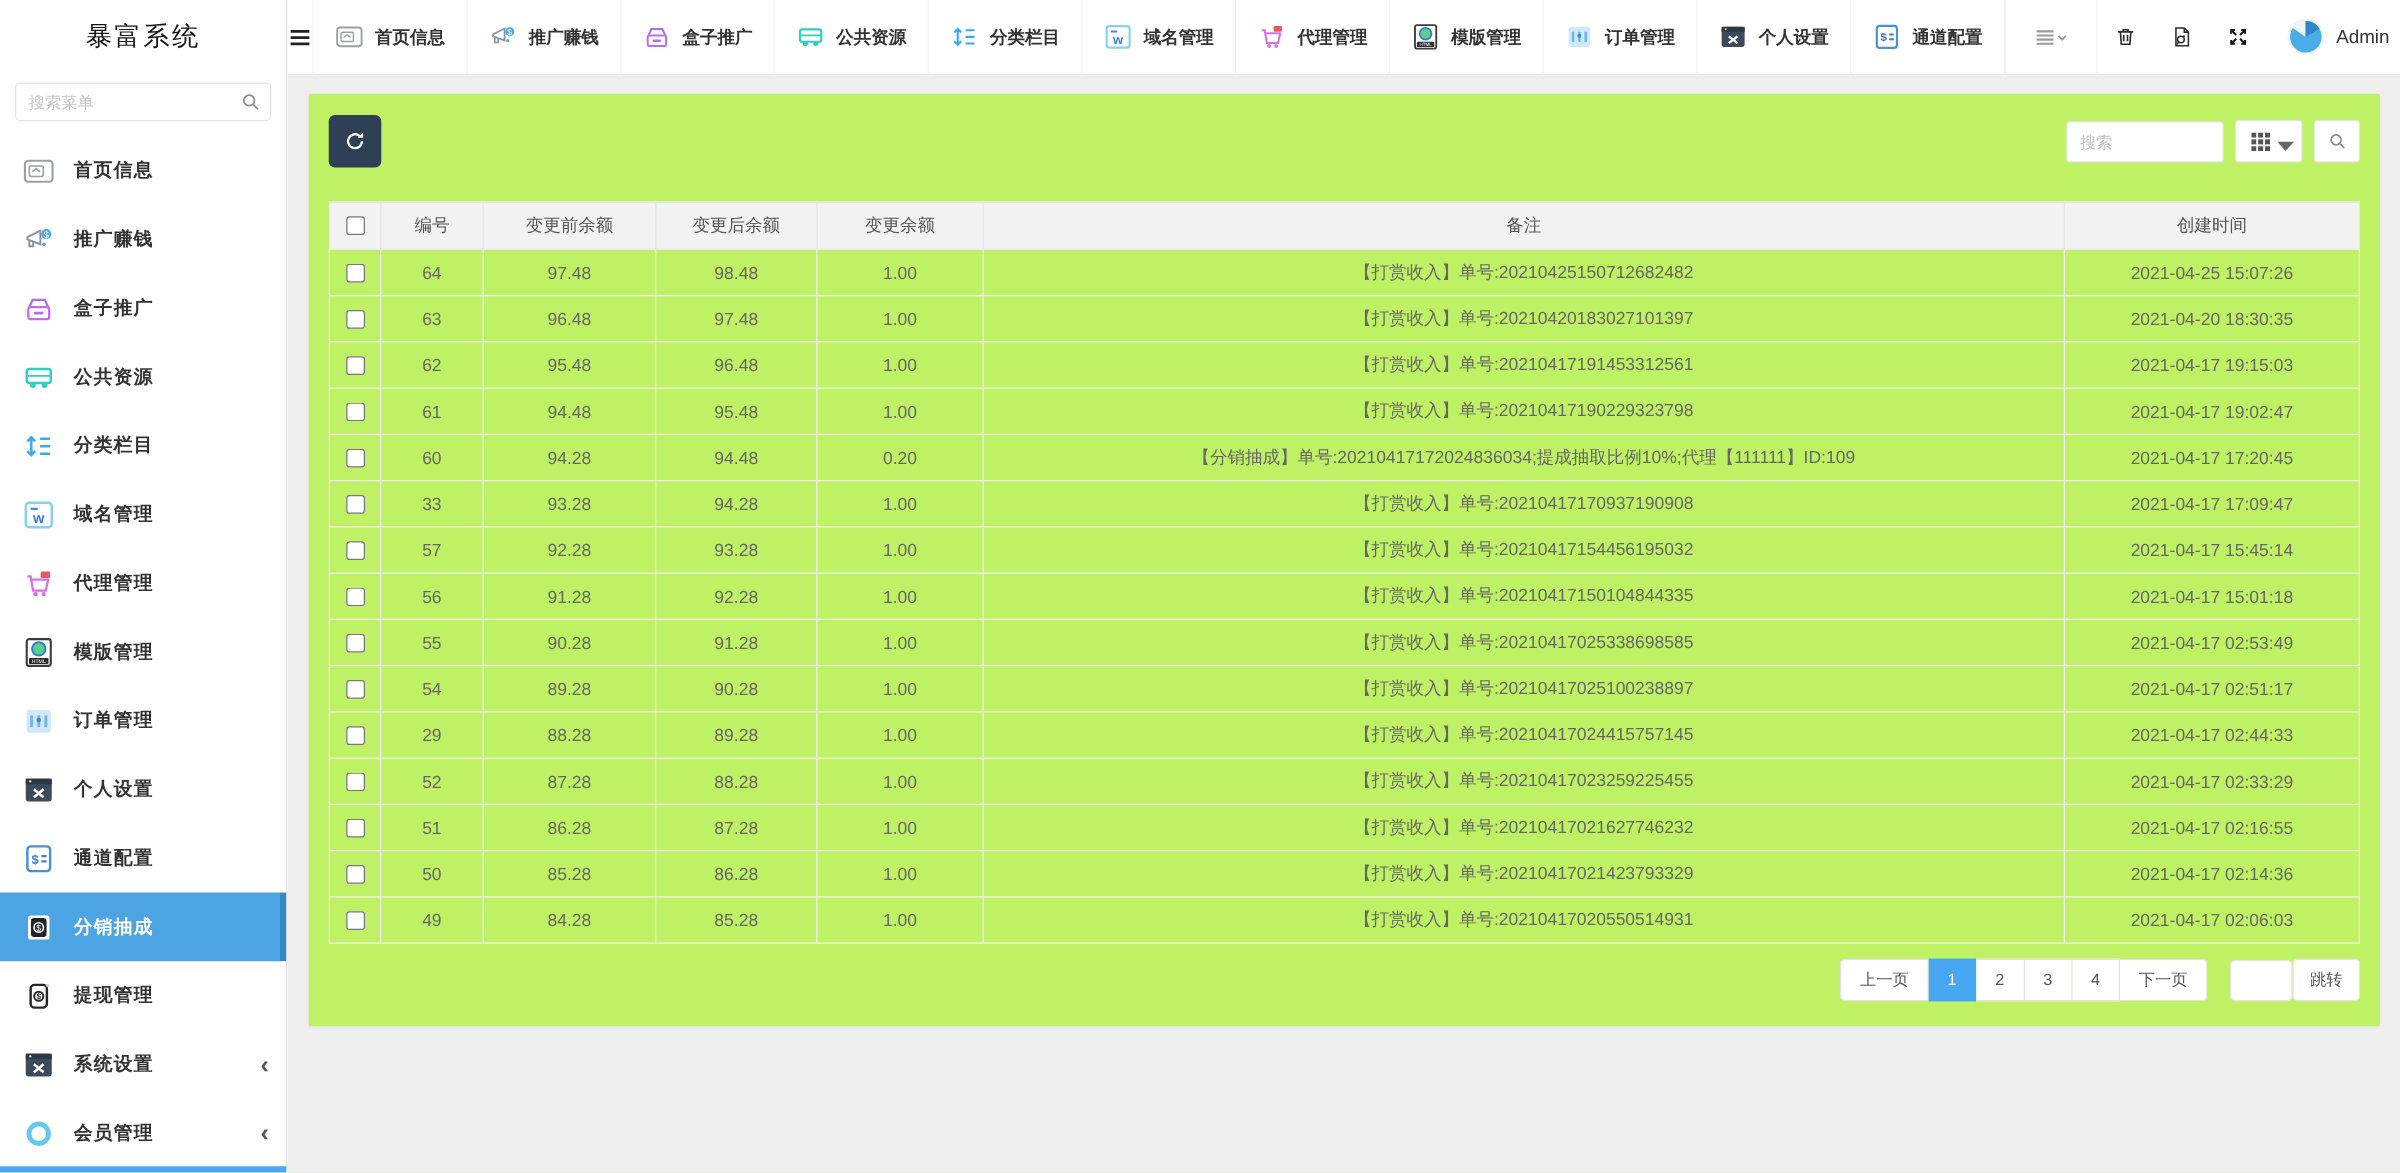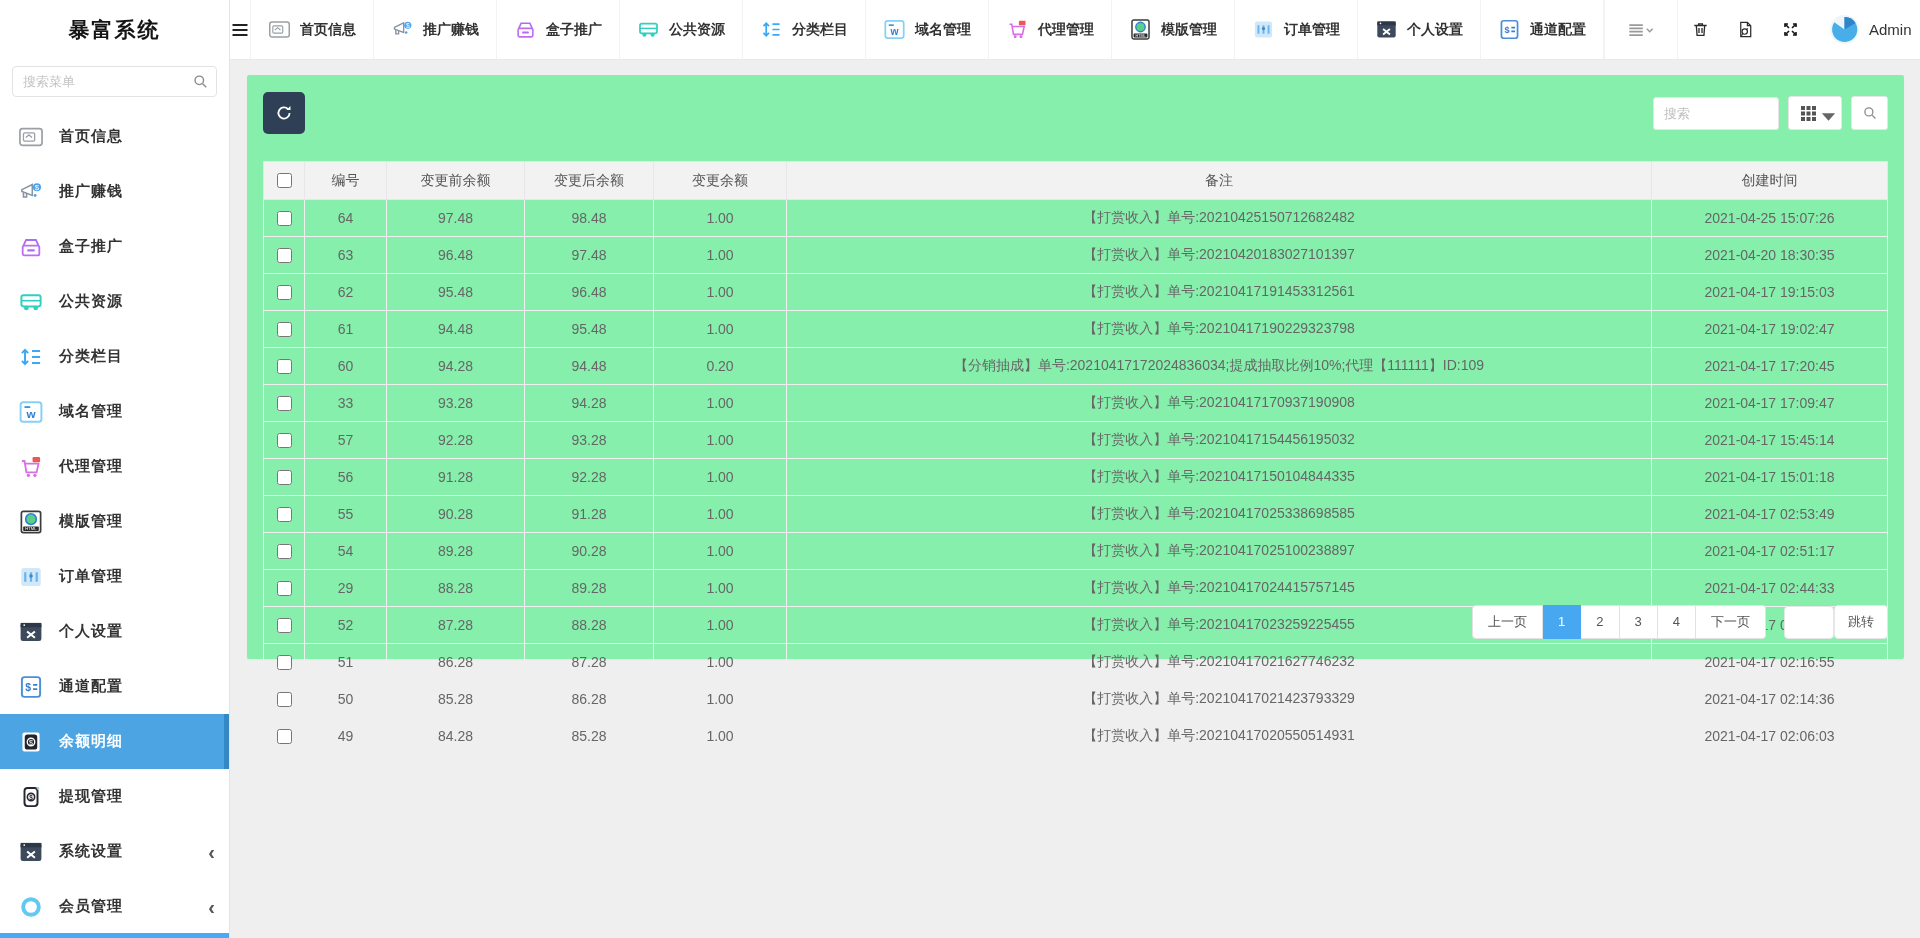--- a/index.html
+++ b/index.html
@@ -6,21 +6,21 @@
   html,body { margin:0; padding:0; }
   body {
     width:1920px; height:938px; overflow:hidden;
     font-family:"Liberation Sans","DejaVu Sans",sans-serif;
     background:#efefef; color:#333;
   }
   
   .sidebar { position:fixed; left:0; top:0; bottom:0; width:230px; background:#fff;
     border-right:1px solid #e4e4e4; z-index:3; }
   .logo { height:60px; line-height:60px; text-align:center; font-size:21px;
-    font-weight:bold; color:#141414; letter-spacing:2px; }
+    font-weight:normal; color:#141414; letter-spacing:2px; }
   .menu-search { margin:6px 12px 2px; position:relative; }
   .menu-search input { width:100%; height:31px; border:1px solid #e3e3e3; border-radius:4px;
     padding:0 30px 0 10px; font-size:13px; color:#555; outline:none; background:#fff; }
   .menu-search input::placeholder { color:#c3c3c3; }
   .menu-search .sicon { position:absolute; right:8px; top:7px; width:17px; height:17px; }
   .menu { margin-top:12px; }
   .mitem { height:55px; display:flex; align-items:center; padding:0 14px 0 18px;
     cursor:pointer; color:#333; }
   .micon { width:26px; height:26px; margin-right:15px; flex:none; }
   .micon svg, .sicon svg, .ticon svg { width:100%; height:100%; display:block; }
@@ -46,21 +46,21 @@
   .dd-list svg { width:30px; height:18px; }
   .ic44 { width:45px; }
   .ic44 svg { width:19px; height:19px; }
   .admin-block { display:flex; align-items:center; gap:9px; padding:0 12px 0 16px;
     cursor:pointer; height:100%; }
   .avatar { width:31px; height:31px; }
   .avatar svg { width:100%; height:100%; }
   .admin-name { font-size:15px; color:#333; }
   
   .content { position:absolute; left:231px; top:61px; right:0; bottom:0; background:#efefef; }
-  .card { margin:14px 16px 0; background:#86efac; height:584px; position:relative;
+  .card { margin:14px 16px 0; background:#bef264; height:746px; position:relative;
     border-radius:2px; box-shadow:0 1px 2px rgba(0,0,0,.04); }
   .refresh-btn { position:absolute; left:16px; top:17px; width:42px; height:42px;
     background:#2f4056; border:none; border-radius:5px; cursor:pointer;
     display:flex; align-items:center; justify-content:center; }
   .refresh-btn svg { width:18px; height:18px; }
   .card-tools { position:absolute; right:16px; top:21px; display:flex; gap:9px; align-items:center; }
   .tool-input { width:126px; height:33px; border:1px solid #e6e6e6; border-radius:3px;
     padding:0 10px; font-size:13px; color:#555; outline:none; }
   .tool-input::placeholder { color:#bdbdbd; }
   .tool-btn { height:34px; border:1px solid #e6e6e6; border-radius:3px; background:#fff;
@@ -233,21 +233,21 @@
   </div>
       <div class="mitem active">
     <span class="micon">
           <svg viewBox="0 0 20 20">
             <path d="M5 2.6 h10 q1.6 0 1.6 1.6 v11.6 q0 1.6-1.6 1.6 H5 q-1.6 0-1.6-1.6 V4.2 Q3.4 2.6 5 2.6 Z" fill="#fff"></path>
             <rect x="5.2" y="4.2" width="9.6" height="11.6" rx="2" fill="#23232b"></rect>
             <circle cx="10" cy="10" r="2.9" fill="none" stroke="#fff" stroke-width="1"></circle>
             <text x="10" y="12" font-size="5.4" fill="#fff" text-anchor="middle">$</text>
           </svg>
         </span>
-    <span class="mlabel">余额明细</span>
+    <span class="mlabel">分销抽成</span>
 
   </div>
       <div class="mitem">
     <span class="micon">
           <svg viewBox="0 0 20 20">
             <rect x="5" y="3" width="10" height="14" rx="2.4" fill="none" stroke="#26262e" stroke-width="1.5"></rect>
             <circle cx="10" cy="10" r="2.8" fill="none" stroke="#26262e" stroke-width="1.2"></circle>
             <text x="10" y="12" font-size="5" font-weight="bold" fill="#26262e" text-anchor="middle">$</text>
             <circle cx="15.4" cy="3.4" r="1" fill="#9ad0f0"></circle>
           </svg>

